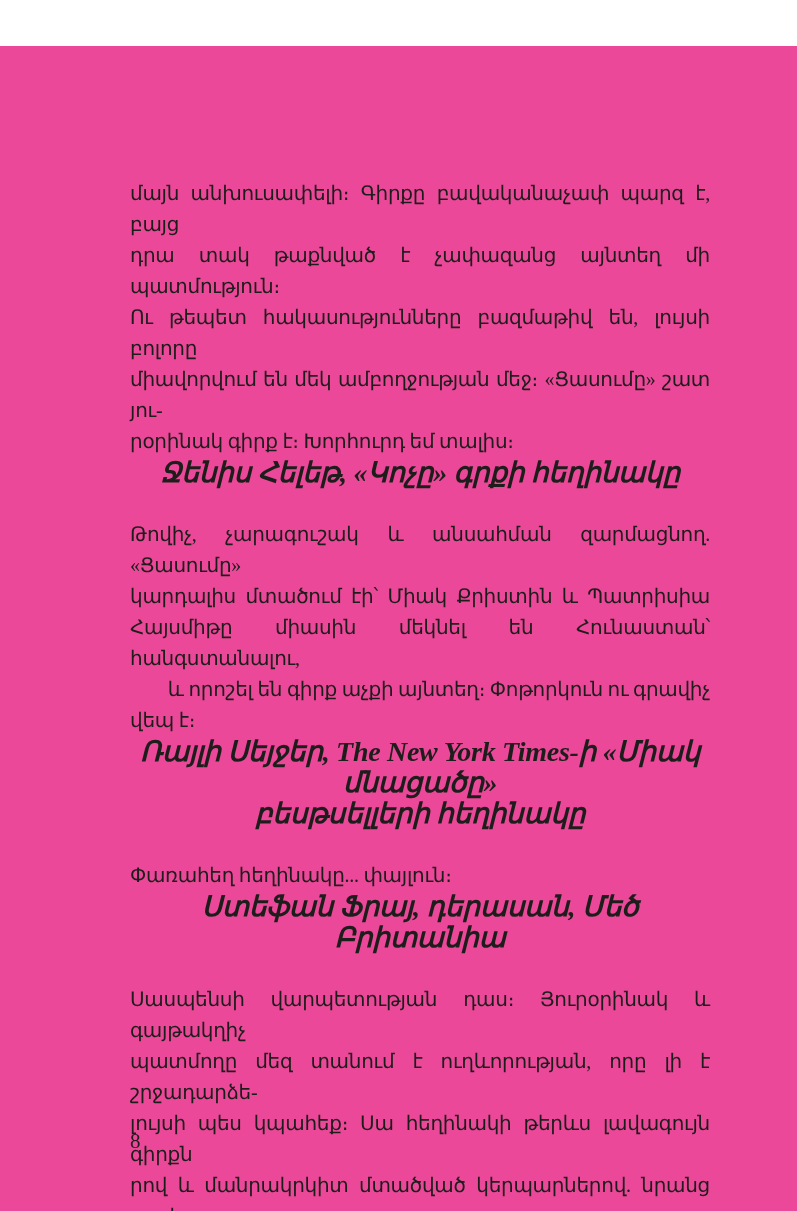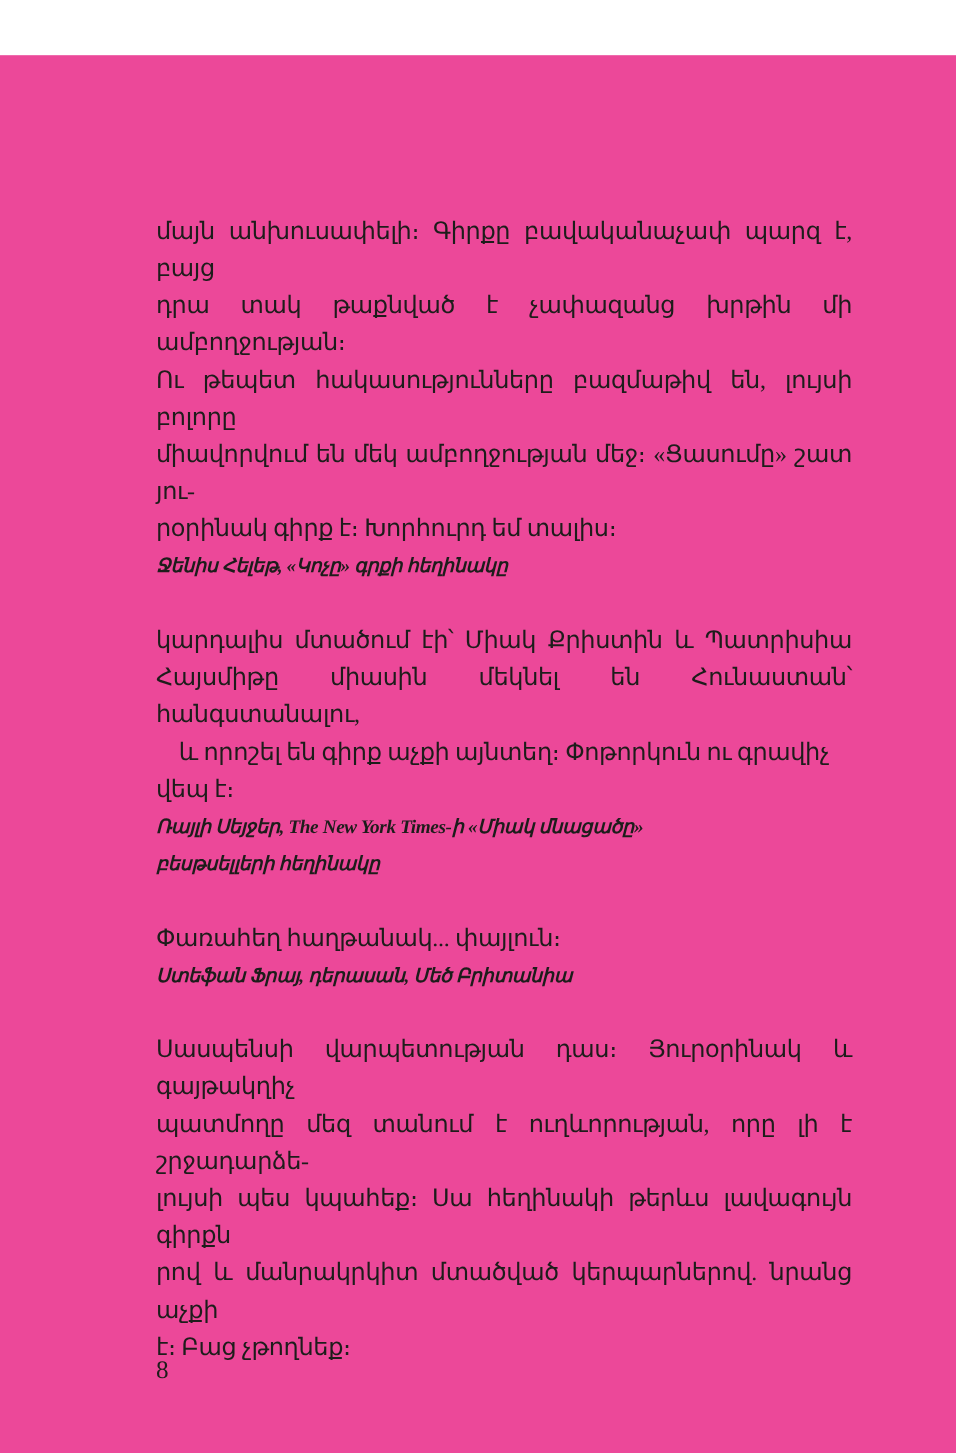--- a/index.html
+++ b/index.html
@@ -31,74 +31,75 @@
     line-height: 31px;
     font-weight: 400;
     letter-spacing: -0.3px;
   }
   .ln {
     text-align: justify;
     text-align-last: justify;
     white-space: normal;
   }
   .ln-last {
-    text-align: center;
+    text-align: right;
     text-align-last: left;
   }
   .attr {
-    font-size: 16px;
+    font-size: 28px;
     line-height: 31px;
     font-weight: 700;
     font-style: italic;
-    text-align: left;
+    text-align: center;
     letter-spacing: -0.3px;
   }
   .page-number {
     position: absolute;
     left: 130px;
     top: 1083px;
     font-size: 21px;
     font-weight: 400;
     color: #1d1d1b;
   }
 </style>
 </head>
 <body>
 
 <div class="page">
   <main class="text-block">
 
     <article class="blurb">
       <div class="quote">
         <div class="ln">մայն անխուսափելի։ Գիրքը բավականաչափ պարզ է, բայց</div>
-        <div class="ln">դրա տակ թաքնված է չափազանց խրթին մի ամբողջության։</div>
+        <div class="ln">դրա տակ թաքնված է չափազանց այնտեղ մի պատմություն։</div>
         <div class="ln">Ու թեպետ հակասությունները բազմաթիվ են, լույսի բոլորը</div>
         <div class="ln">միավորվում են մեկ ամբողջության մեջ։ «Ցասումը» շատ յու-</div>
         <div class="ln-last">րօրինակ գիրք է։ Խորհուրդ եմ տալիս։</div>
       </div>
       <div class="attr">
         <div>Ջենիս Հելեթ, «Կոչը» գրքի հեղինակը</div>
       </div>
     </article>
 
     <article class="blurb">
       <div class="quote">
+        <div class="ln">Թովիչ, չարագուշակ և անսահման զարմացնող. «Ցասումը»</div>
         <div class="ln">կարդալիս մտածում էի՝ Միակ Քրիստին և Պատրիսիա</div>
         <div class="ln">Հայսմիթը միասին մեկնել են Հունաստան՝ հանգստանալու,</div>
         <div class="ln-last">և որոշել են գիրք աչքի այնտեղ։ Փոթորկուն ու գրավիչ վեպ է։</div>
       </div>
       <div class="attr">
         <div>Ռայլի Սեյջեր, The New York Times-ի «Միակ մնացածը»</div>
         <div>բեսթսելլերի հեղինակը</div>
       </div>
     </article>
 
     <article class="blurb">
       <div class="quote">
-        <div class="ln-last">Փառահեղ հաղթանակ... փայլուն։</div>
+        <div class="ln-last">Փառահեղ հեղինակը... փայլուն։</div>
       </div>
       <div class="attr">
         <div>Ստեֆան Ֆրայ, դերասան, Մեծ Բրիտանիա</div>
       </div>
     </article>
 
     <article class="blurb">
       <div class="quote">
         <div class="ln">Սասպենսի վարպետության դաս։ Յուրօրինակ և գայթակղիչ</div>
         <div class="ln">պատմողը մեզ տանում է ուղևորության, որը լի է շրջադարձե-</div>

